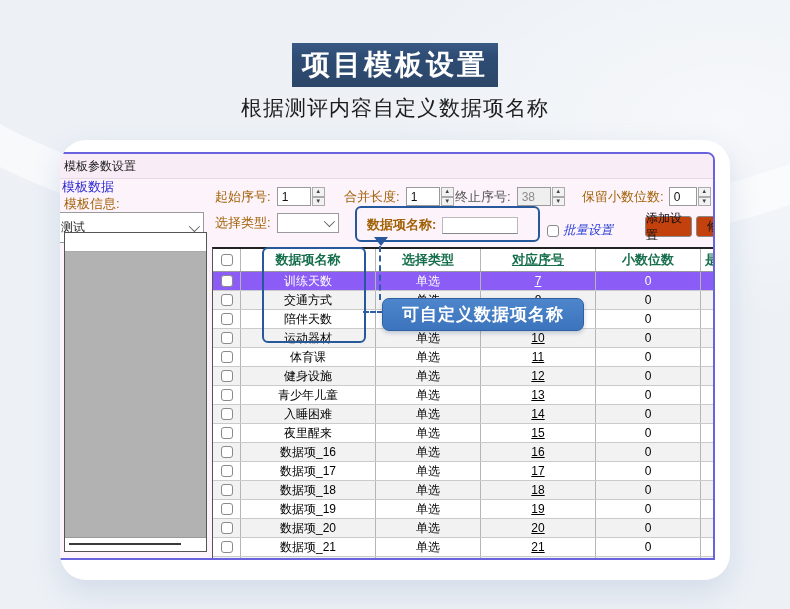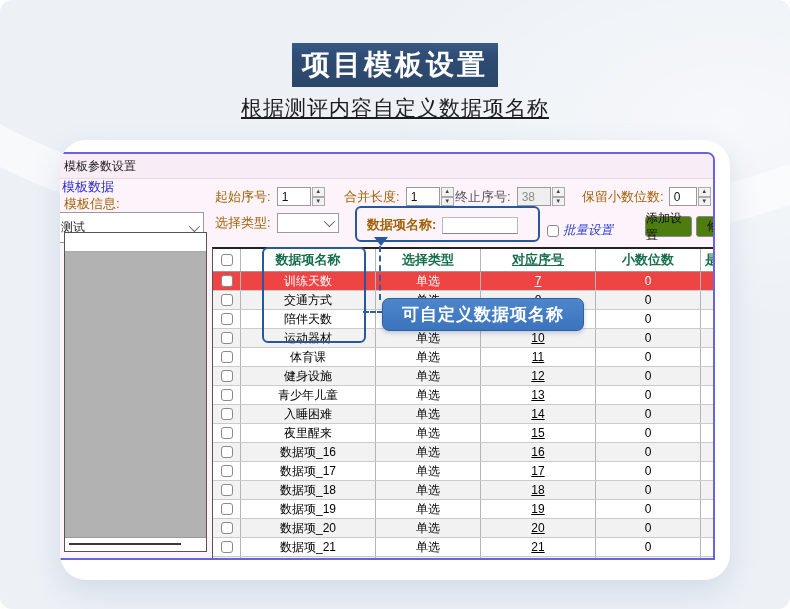--- a/index.html
+++ b/index.html
@@ -1,28 +1,28 @@
 <!DOCTYPE html>
 <html><head>
 <meta charset="utf-8">
 <style>
   html,body{margin:0;padding:0;}
   .page{position:relative;width:790px;height:609px;overflow:hidden;
     font-family:"Liberation Sans","DejaVu Sans",sans-serif;
-    background:#edf1f6;border-radius:12px;}
+    background:#edf1f6;}
   .wave1{position:absolute;left:-200px;top:-420px;width:1200px;height:600px;border-radius:50%;
     border:40px solid rgba(255,255,255,.55);}
   .wave2{position:absolute;left:380px;top:-80px;width:700px;height:400px;border-radius:50%;
     background:radial-gradient(closest-side,rgba(255,255,255,.5),rgba(255,255,255,0));}
   .badge{position:absolute;left:292px;top:43px;width:206px;height:44px;
     background:linear-gradient(180deg,#3a5a86 0%,#2e4c74 30%,#2b4668 100%);
     color:#fff;font-size:28px;font-weight:bold;letter-spacing:3px;
     display:flex;align-items:center;justify-content:center;}
   .subtitle{position:absolute;left:0;top:94px;width:790px;text-align:center;
-    font-size:21px;color:#1c1c1c;letter-spacing:1px;text-decoration:underline;}
+    font-size:21px;color:#1c1c1c;letter-spacing:1px;}
   .card{position:absolute;left:60px;top:140px;width:670px;height:440px;background:#fff;
     border-radius:26px;box-shadow:0 12px 30px rgba(90,120,170,.18);overflow:hidden;}
   
   .dialog{position:absolute;left:-8px;top:12px;width:663px;height:408px;box-sizing:border-box;
     border:2px solid #6a63e0;border-radius:8px 8px 0 0;background:#fdf3fa;overflow:hidden;}
   .dlg-titlebar{height:24px;background:#f8ecf6;display:flex;align-items:center;
     padding-left:10px;font-size:12px;color:#222;border-bottom:1px solid #e8d8e6;}
   .grp-label{position:absolute;left:8px;top:24px;font-size:13px;color:#2a2ad0;}
   .lbl{font-size:13px;color:#a16207;}
   .tmpl-info{position:absolute;left:10px;top:41px;}
@@ -39,33 +39,33 @@
   .ll-foot{height:13px;background:#fff;border-top:1px solid #999;position:relative;}
   .ll-foot .bar{position:absolute;left:4px;top:5px;width:112px;height:2px;background:#3a3a3a;}
   
   .ctl{position:absolute;display:flex;align-items:center;}
   .numinput{box-sizing:border-box;width:34px;height:19px;background:#fff;border:1px solid #9a9a9a;
     font-size:12px;color:#111;text-align:left;padding:2px 0 0 4px;}
   .numinput.disabled{background:#efefef;color:#8d8d8d;}
   .spinner{display:inline-flex;flex-direction:column;width:13px;height:19px;margin-left:1px;}
   .spinner span{flex:1;box-sizing:border-box;background:#f2f2f2;border:1px solid #ababab;
     font-size:6px;line-height:7px;color:#444;text-align:center;}
-  .btn{box-sizing:border-box;height:21px;background:#4d7c0f;border:1px solid #8a8a8a;border-radius:3px;
+  .btn{box-sizing:border-box;height:21px;background:#c2410c;border:1px solid #8a8a8a;border-radius:3px;
     font-size:12px;color:#111;display:flex;align-items:center;justify-content:center;}
   .cbx{box-sizing:border-box;width:12px;height:12px;border:1.4px solid #8a8a8a;border-radius:3px;
     background:#fff;display:inline-block;}
   .batch-lbl{font-size:12.5px;color:#2b3fd6;margin-left:4px;font-style:italic;}
   
   .table{position:absolute;left:158px;top:93px;width:505px;height:320px;
     border-top:2px solid #222;border-left:1px solid #555;background:#fff;font-size:12px;}
   .thead{display:flex;height:22px;border-bottom:1px solid #999;align-items:stretch;}
   .thead .cell{color:#156f4b;font-weight:bold;font-size:13px;}
   .trow{display:flex;height:18px;border-bottom:1px solid #cacaca;background:#fff;}
   .trow:nth-child(even){background:#f2f2f2;}
-  .trow.sel{background:#ef4444;color:#fff;}
+  .trow.sel{background:#8b5cf6;color:#fff;}
   .cell{box-sizing:border-box;display:flex;align-items:center;justify-content:center;
     border-right:1px solid #b5b5b5;overflow:hidden;white-space:nowrap;}
   .cb-col{width:28px;}
   .c-name{width:135px;}
   .c-type{width:105px;}
   .c-serial{width:115px;text-decoration:underline;}
   .c-decimals{width:105px;}
   .c-extra{width:17px;border-right:none;justify-content:flex-start;padding-left:4px;
     color:#156f4b;font-weight:bold;}
   

